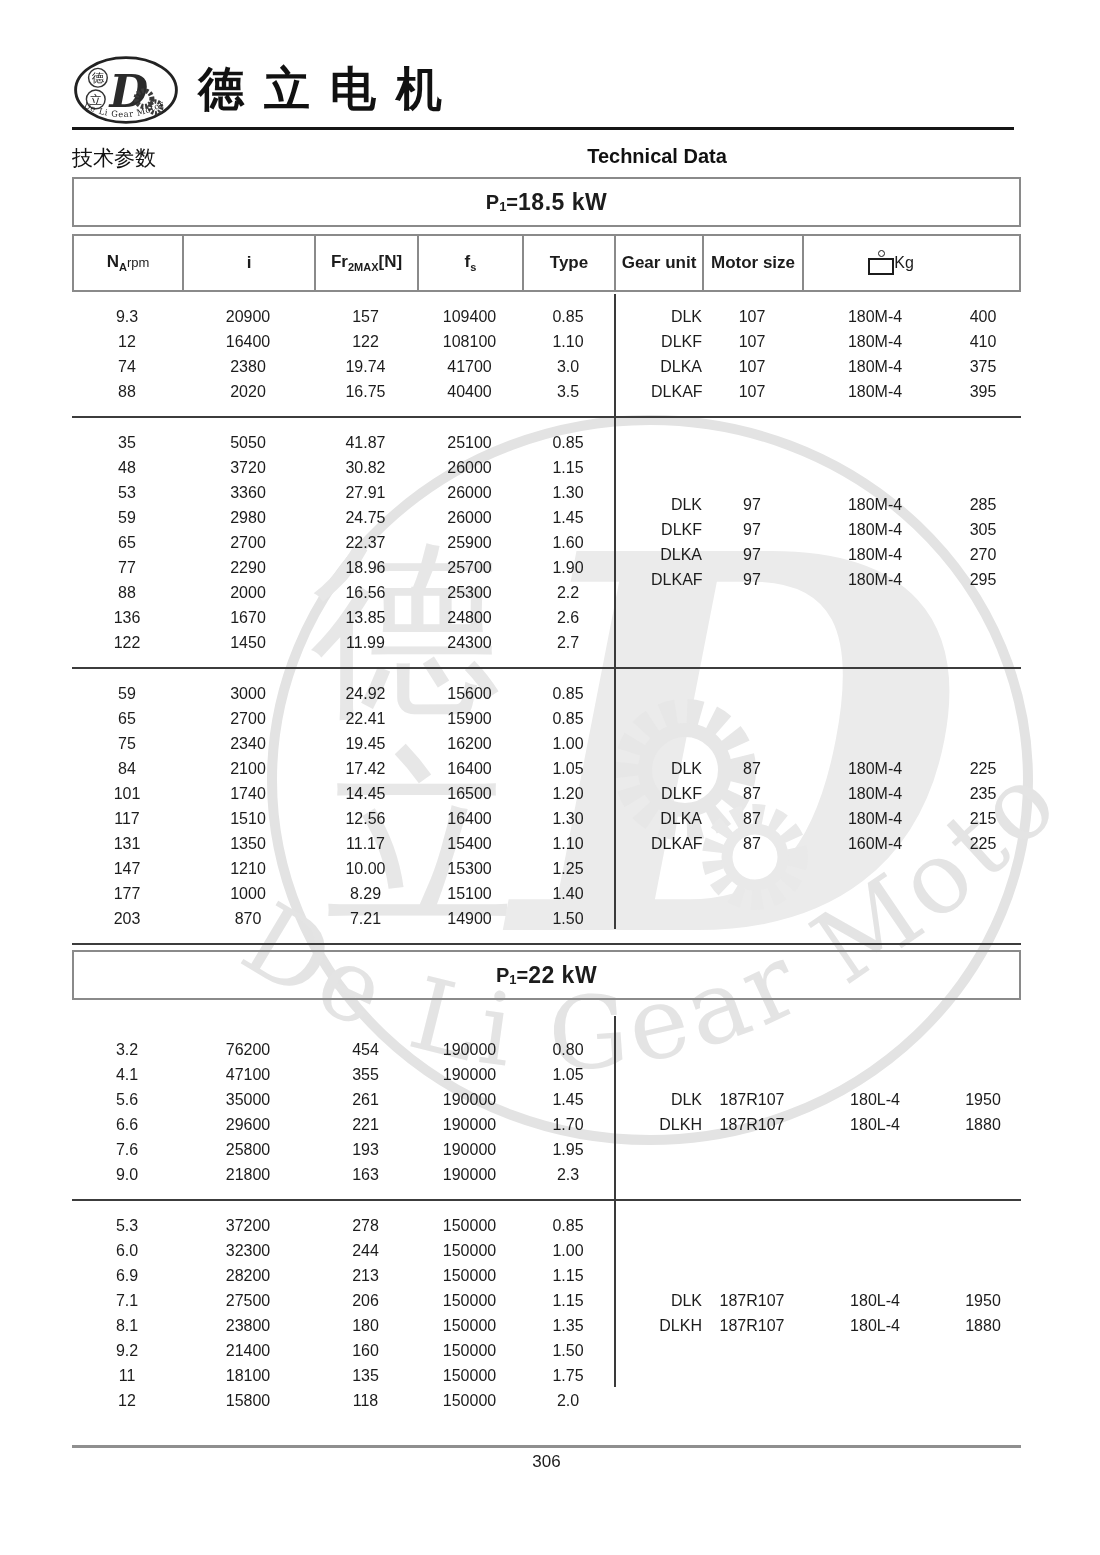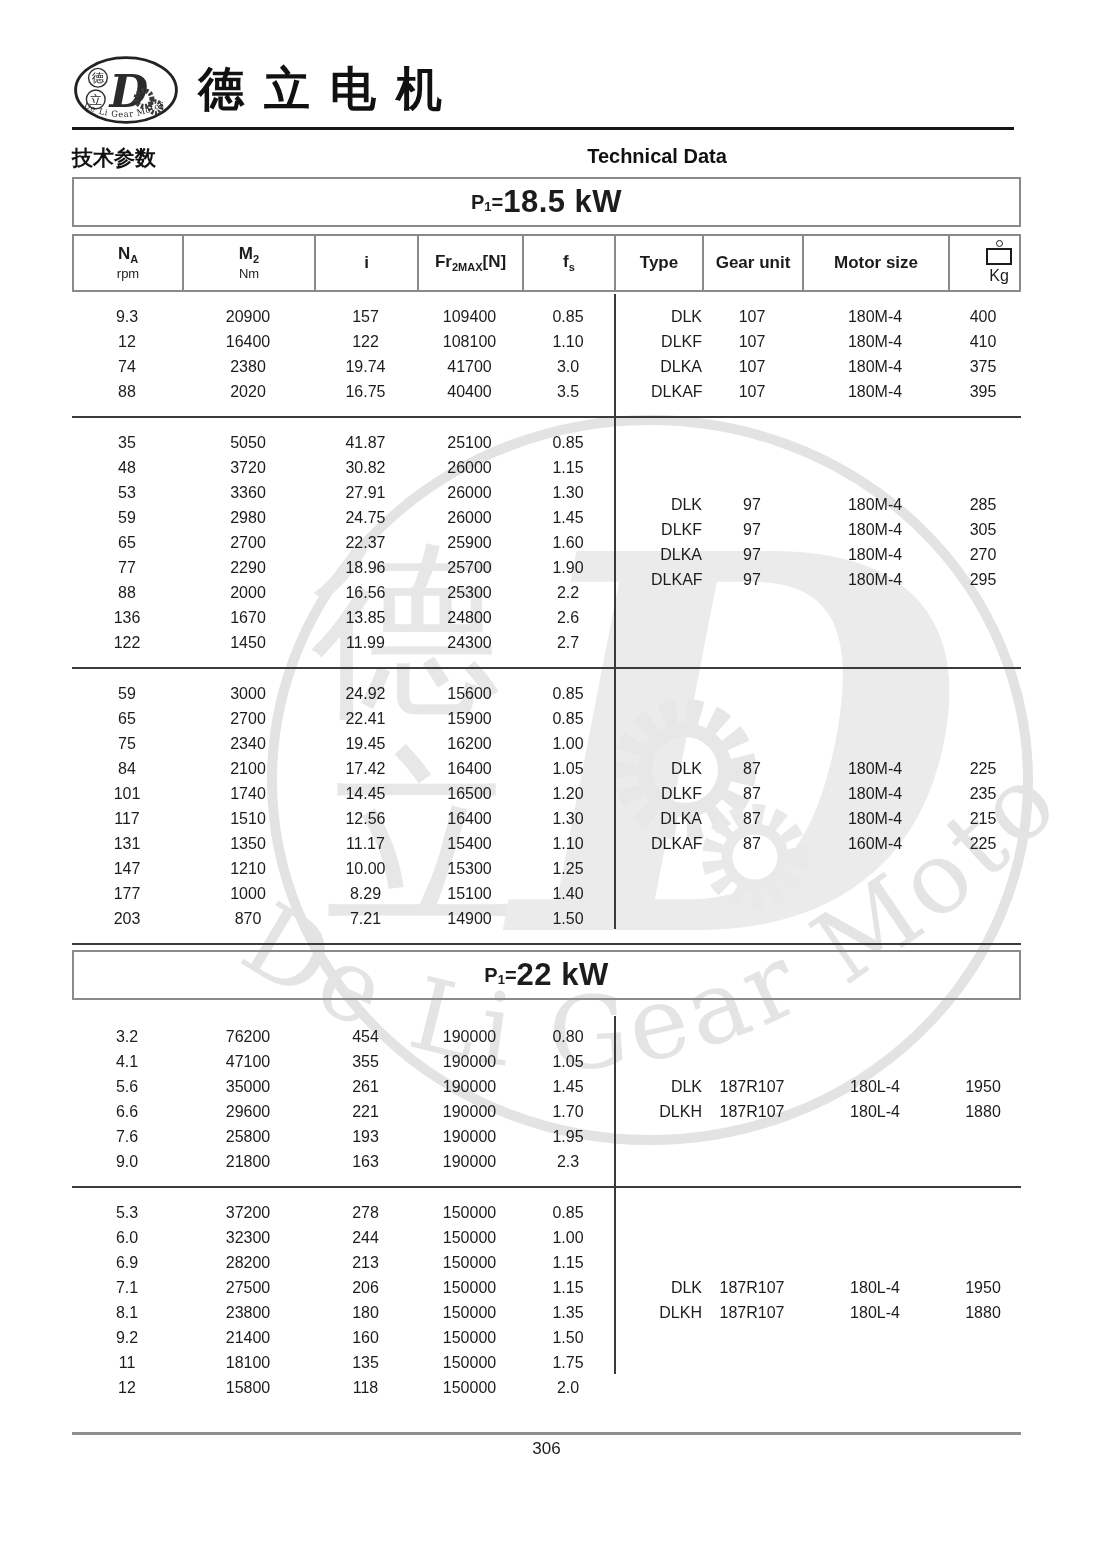--- a/index.html
+++ b/index.html
@@ -17,42 +17,42 @@
   .brand-row{margin-top:54px;height:72px;display:flex;align-items:center;}
   .brand-logo{width:108px;height:72px;flex:0 0 auto;}
   .brand-text{
     margin-left:18px;font-family:"DejaVu Serif", serif;font-weight:700;
     font-size:46px;letter-spacing:20px;color:#111;white-space:nowrap;
     transform:scaleY(1.02);
   }
   .top-rule{margin-top:1px;width:942px;height:3px;background:#161616;}
 
   .sec-title-row{position:relative;height:36px;margin-top:9px;}
-  .sec-title-cn{position:absolute;left:0;top:5px;font-size:21px;font-weight:700;color:#111;}
+  .sec-title-cn{position:absolute;left:0;top:5px;font-size:21px;font-weight:400;color:#111;}
   .sec-title-en{position:absolute;left:585px;top:6px;transform:translateX(-50%);
     font-size:20px;font-weight:700;color:#111;white-space:nowrap;}
 
   
   .power-box{
     margin-top:2px;height:50px;border:2px solid #8a8a8a;box-sizing:border-box;
     display:flex;align-items:center;justify-content:center;background:transparent;
   }
   .power-p{font-size:20px;font-weight:700;}
   .power-sub{font-size:13px;font-weight:700;position:relative;top:4px;}
   .power-eq{font-size:20px;font-weight:700;}
-  .power-value{font-size:31px;font-weight:700;letter-spacing:0.5px;}
+  .power-value{font-size:23px;font-weight:700;letter-spacing:0.5px;}
 
   
   .hdr{
     margin-top:7px;display:grid;box-sizing:content-box;
     grid-template-columns:110px 132px 103px 105px 92px 88px 100px 146px 70px;
     border:2px solid #8a8a8a;height:54px;
   }
   .hcell{
-    border-right:2px solid #8a8a8a;display:flex;flex-direction:column;
+    border-right:2px solid #8a8a8a;display:flex;flex-direction:row;
     align-items:center;justify-content:center;line-height:1.15;
   }
   .hcell:last-child{border-right:none;padding-left:28px;}
   .hmain{font-size:17px;font-weight:700;white-space:nowrap;}
   .hmain sub{font-size:11px;font-weight:700;}
   .hunit{font-size:13px;font-weight:400;margin-top:1px;}
   .weight-icon{display:flex;flex-direction:column;align-items:center;margin-bottom:2px;}
   .wknob{width:7px;height:7px;border:1.5px solid #1c1c1c;border-radius:50%;box-sizing:border-box;margin-bottom:1px;}
   .wbox{width:26px;height:17px;border:2px solid #1c1c1c;box-sizing:border-box;}
   .kg-label{font-size:16px;font-weight:400;}
@@ -64,21 +64,21 @@
   .tbody-1 .vline{top:16px;bottom:38px;}
   .block{display:flex;padding:12px 0;}
   .bleft{width:542px;flex:0 0 auto;}
   .bright{width:404px;flex:0 0 auto;display:flex;flex-direction:column;justify-content:center;}
   .lrow{display:grid;grid-template-columns:110px 132px 103px 105px 92px;height:25px;align-items:center;}
   .rrow{display:grid;grid-template-columns:88px 100px 146px 70px;height:25px;align-items:center;}
   .cell{font-size:16px;text-align:center;white-space:nowrap;}
   .cell.type{text-align:right;padding-left:37px;}
   .sep{height:2px;background:#3c3c3c;}
   .bottom-rule-dark{height:2px;background:#3c3c3c;}
-  .tbody-1{padding-top:12px;}
+  .tbody-1{padding-top:25px;}
   .pad-before-22{height:3px;}
   .bottom-rule-gray{margin-top:20px;height:3px;background:#8f8f8f;}
 
   .page-number{margin-top:4px;text-align:center;font-size:17px;color:#1c1c1c;}
 </style>
 </head>
 <body>
 
 <div class="page">
 
@@ -135,24 +135,20 @@
           <span class="power-eq">=</span>
           <span class="power-value">18.5 kW</span>
       </div>
 
       <div class="hdr" id="header-row">
           <div class="hcell">
             <div class="hmain"><span>N</span><sub>A</sub></div>
             <div class="hunit">rpm</div>
           </div>
           <div class="hcell">
-            <div class="hmain"><span>M</span><sub>2</sub></div>
-            <div class="hunit">Nm</div>
-          </div>
-          <div class="hcell">
             <div class="hmain"><span>i</span></div>
           </div>
           <div class="hcell">
             <div class="hmain"><span>Fr</span><sub>2MAX</sub><span>[N]</span></div>
           </div>
           <div class="hcell">
             <div class="hmain"><span>f</span><sub>s</sub></div>
           </div>
           <div class="hcell">
             <div class="hmain"><span>Type</span></div>

